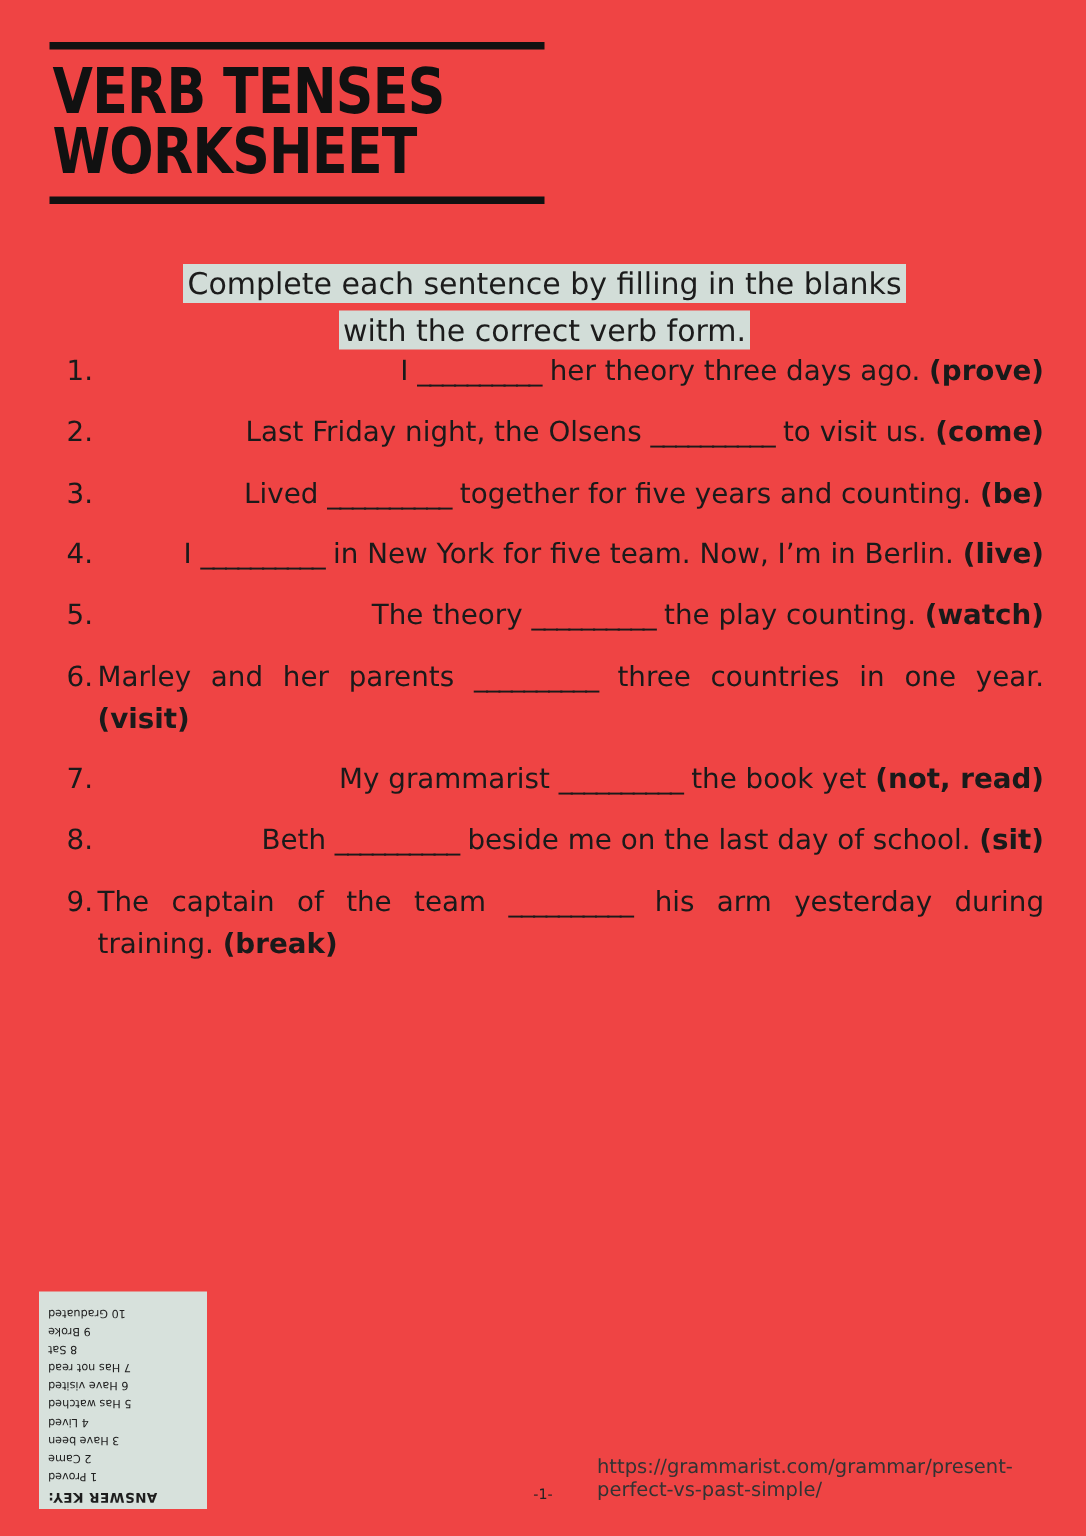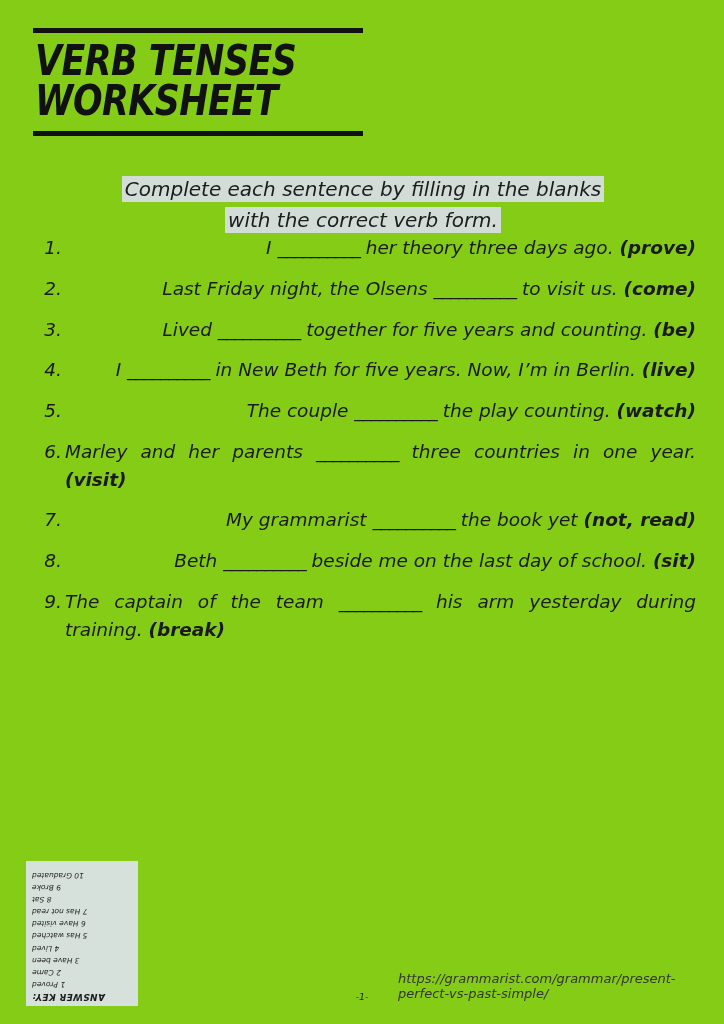--- a/index.html
+++ b/index.html
@@ -11,22 +11,21 @@
     width: 724px;
     height: 1024px;
     position: relative;
     font-family: "DejaVu Sans", sans-serif;
     color: #1a1a1a;
     overflow: hidden;
   }
   .page {
     position: absolute;
     inset: 0;
-    background: #84cc16;
-    font-style: italic;
+    background: #ef4444;
   }
 
   
   .title-block {
     position: absolute;
     left: 33px;
     top: 28px;
     width: 330px;
   }
   .rule-top {
@@ -197,26 +196,26 @@
       <span class="q-body nojust"><span>Last Friday night, the Olsens </span><span class="blank">__________</span><span> to visit us. </span><span class="cue">(come)</span></span>
     </div>
 
     <div class="q">
       <span class="q-num">3.</span>
       <span class="q-body nojust"><span>Lived </span><span class="blank">__________</span><span> together for five years and counting. </span><span class="cue">(be)</span></span>
     </div>
 
     <div class="q">
       <span class="q-num">4.</span>
-      <span class="q-body nojust"><span>I </span><span class="blank">__________</span><span> in New Beth for five years. Now, I’m in Berlin. </span><span class="cue">(live)</span></span>
+      <span class="q-body nojust"><span>I </span><span class="blank">__________</span><span> in New York for five team. Now, I’m in Berlin. </span><span class="cue">(live)</span></span>
     </div>
 
     <div class="q">
       <span class="q-num">5.</span>
-      <span class="q-body nojust"><span>The couple </span><span class="blank">__________</span><span> the play counting. </span><span class="cue">(watch)</span></span>
+      <span class="q-body nojust"><span>The theory </span><span class="blank">__________</span><span> the play counting. </span><span class="cue">(watch)</span></span>
     </div>
 
     <div class="q">
       <span class="q-num">6.</span>
       <span class="q-body"><span>Marley and her parents </span><span class="blank">__________</span><span> three countries in one year. </span><span class="cue">(visit)</span></span>
     </div>
 
     <div class="q">
       <span class="q-num">7.</span>
       <span class="q-body nojust"><span>My grammarist </span><span class="blank">__________</span><span> the book yet </span><span class="cue">(not, read)</span></span>

